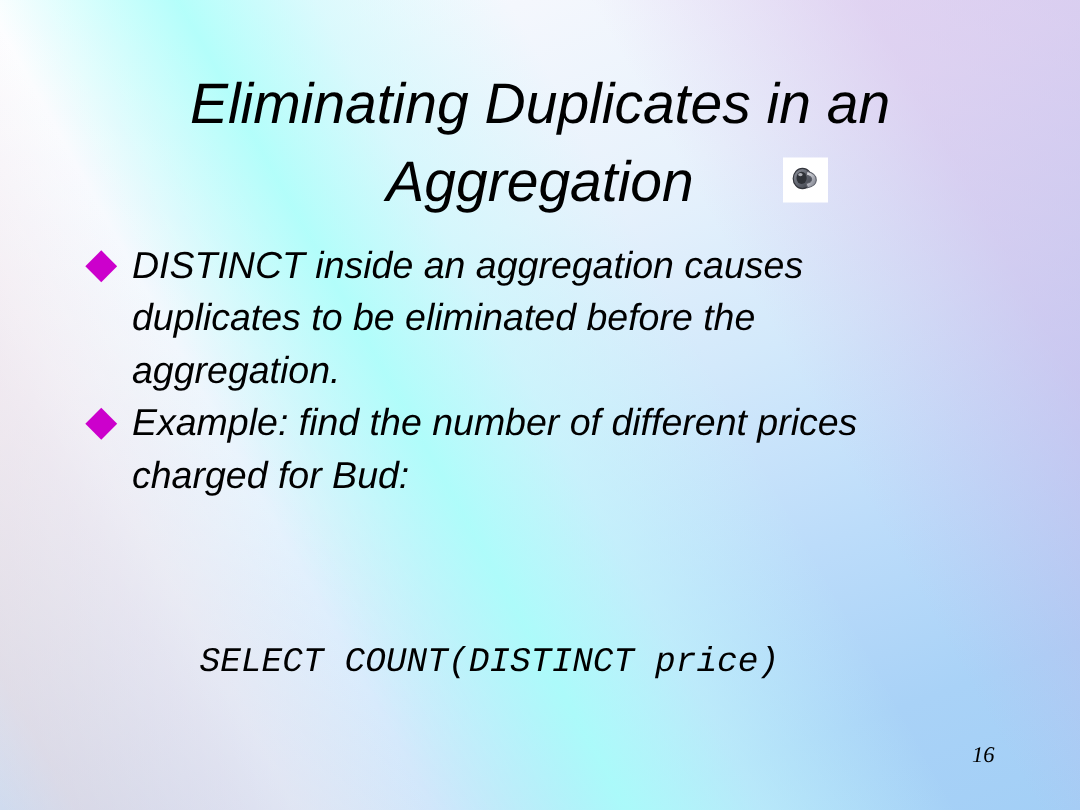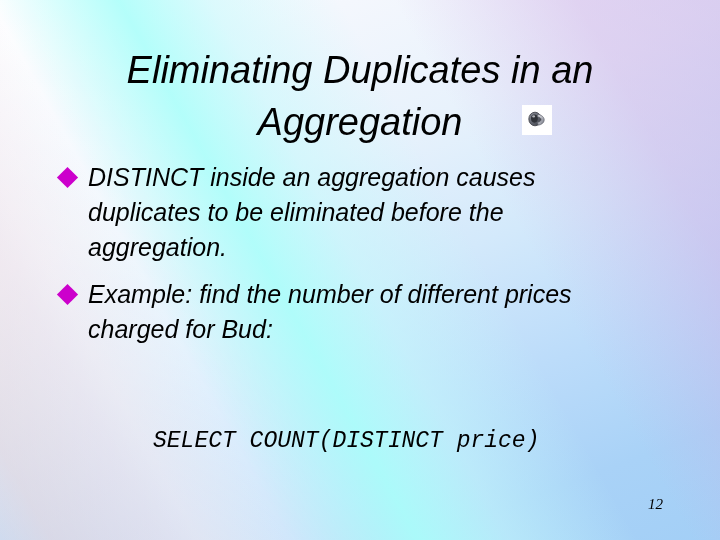--- a/index.html
+++ b/index.html
@@ -130,21 +130,21 @@
   }
 
   .bullet {
     position: relative;
     padding-left: 30px;
     margin: 0 0 0 0;
     color: #000000;
     font-size: 25px;
     line-height: 35px;
   }
-  .bullet + .bullet { margin-top: 12px; }
+  .bullet + .bullet { margin-top: 0px; }
 
   .bullet .marker {
     position: absolute;
     left: 2px;
     top: 10px;
     width: 15px;
     height: 15px;
     background: #CC00CC;
     transform: rotate(45deg);
   }
@@ -158,21 +158,21 @@
   #code {
     position: absolute;
     top: 344px;
     left: 133px;
     color: #000000;
     font-family: "Liberation Mono", "DejaVu Sans Mono", monospace;
     font-size: 23px;
     line-height: 39px;
     white-space: pre;
   }
-  #code .cline { display: block; margin-left: 20px; }
+  #code .cline { display: block; }
 
   
   #page-number {
     position: absolute;
     right: 57px;
     bottom: 28px;
     color: #000000;
     font-family: "Liberation Serif", serif;
     font-size: 15px;
     line-height: 16px;
@@ -230,16 +230,16 @@
       </div>
 
     </div>
 
     <div id="code">
       <span class="cline">SELECT COUNT(DISTINCT price)</span>
       <span class="cline">FROM Sells</span>
       
     </div>
 
-    <div id="page-number">12</div>
+    <div id="page-number">16</div>
 
   </div>
 </div>
 
 </body></html>

